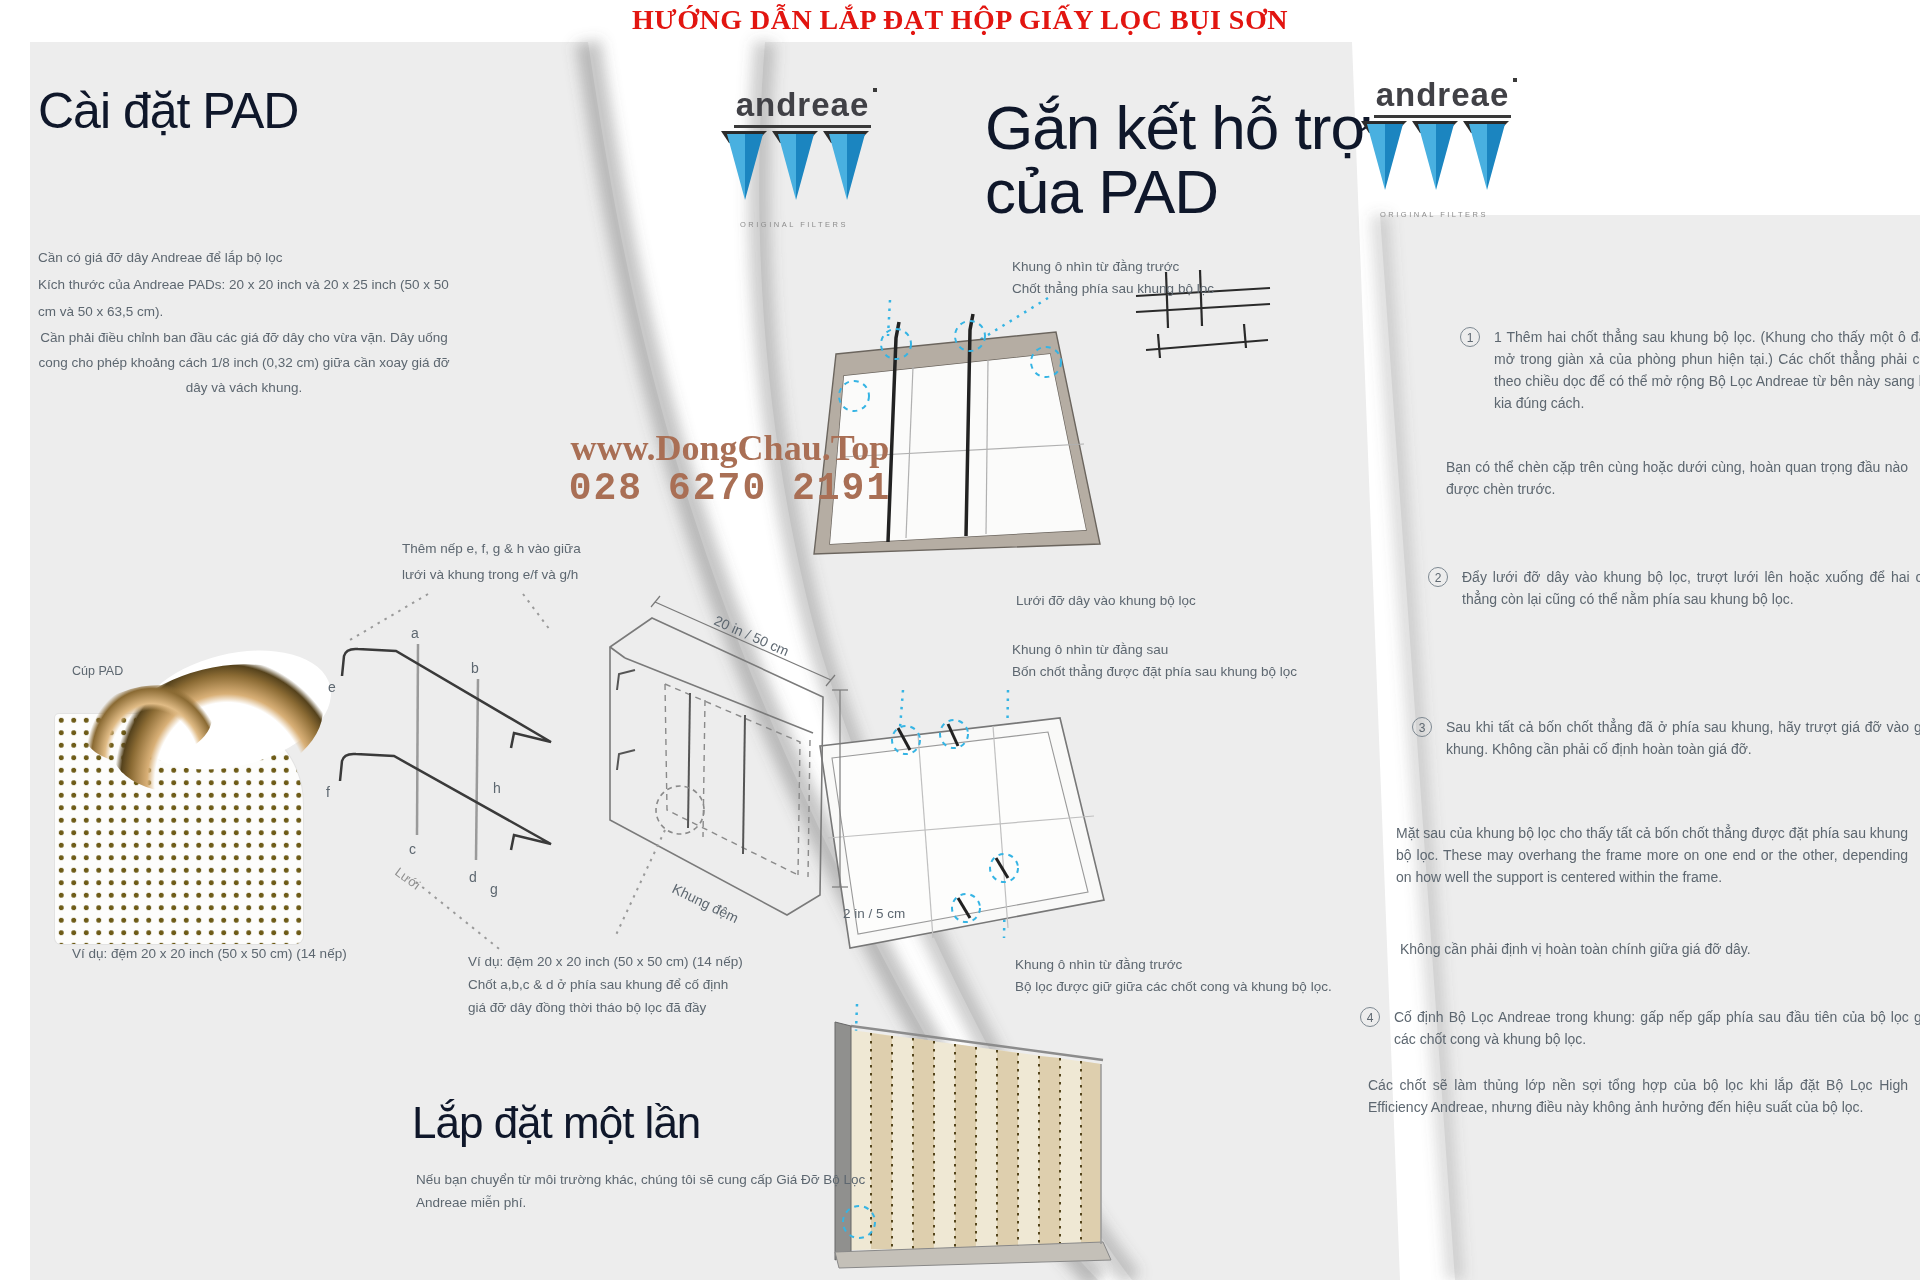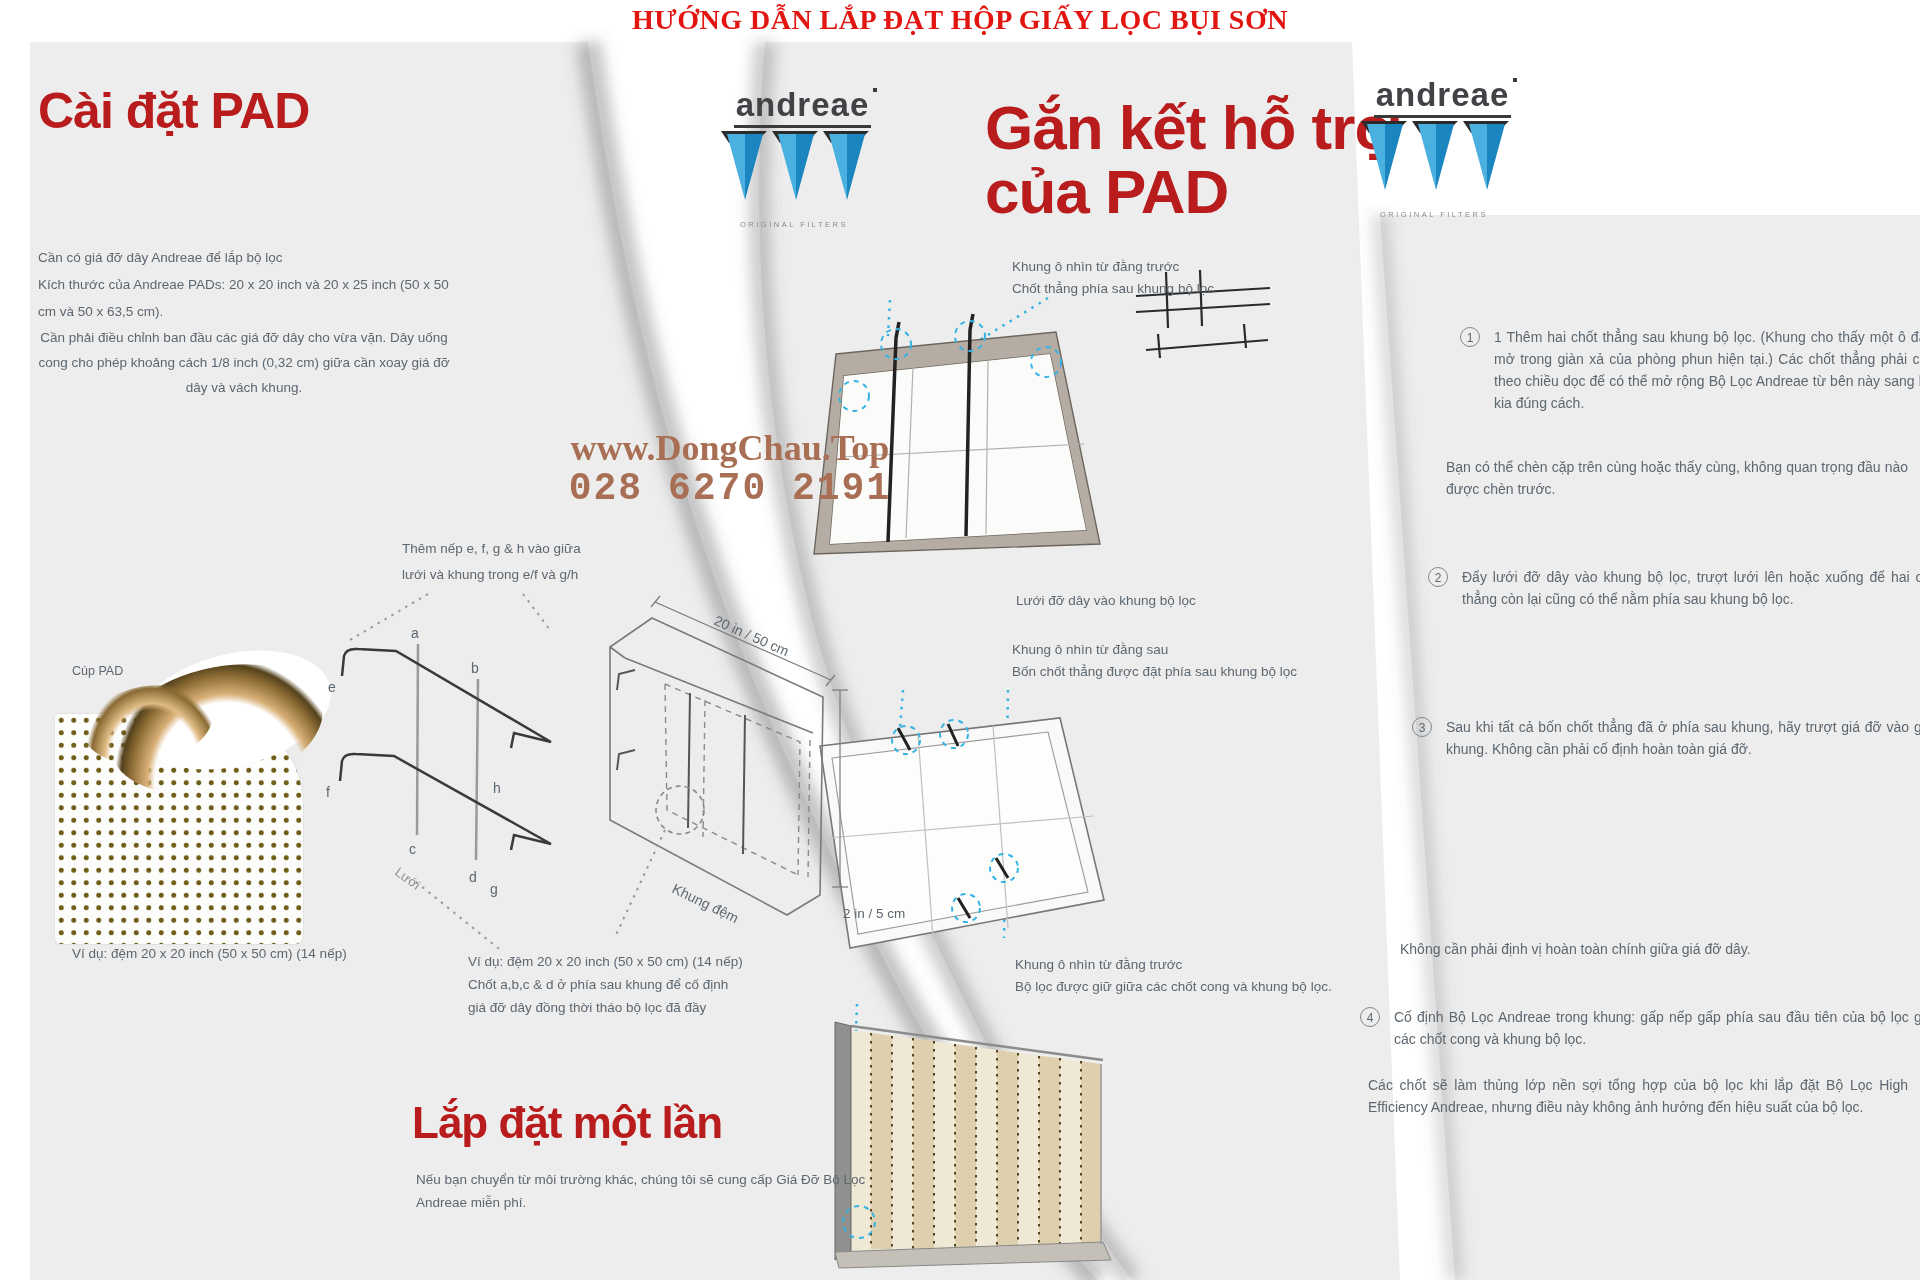--- a/index.html
+++ b/index.html
@@ -3,21 +3,21 @@
 <meta charset="utf-8">
 <style>
   html,body{margin:0;padding:0;background:#fff;}
   .page{position:relative;width:1920px;height:1280px;background:#ffffff;overflow:hidden;
         font-family:"Liberation Sans",sans-serif;color:#5d6770;}
   .abs{position:absolute;}
   
   .doc-title{left:0;top:4px;width:100%;text-align:center;
     font-family:"Liberation Serif",serif;font-weight:bold;font-size:28px;color:#e21510;letter-spacing:.5px;}
   
-  .h-blue{color:#b91c1c;font-weight:700;letter-spacing:-1px;}
+  .h-blue{color:#0f172a;font-weight:400;letter-spacing:-1px;}
   .lp-heading{left:38px;top:82px;font-size:50px;}
   .rp-heading{left:985px;top:96px;font-size:62px;line-height:64px;}
   .once-heading{left:412px;top:1098px;font-size:44px;}
   
   .txt{font-size:13.5px;line-height:27px;color:#5d6770;}
   .txt-sm{font-size:13.5px;line-height:22px;color:#5d6770;}
   .lp-intro{left:38px;top:208px;width:412px;margin-top:36px;}
   .lp-para2{left:38px;top:325px;width:412px;line-height:25px;text-align:center;}
   .wire-note{left:402px;top:536px;line-height:26px;}
   .pad-label{left:72px;top:658px;font-size:12.5px;}
@@ -352,31 +352,32 @@
     <polygon points="30,22 46,26 46,252 30,260" fill="#90908e" stroke="#666" stroke-width="1"></polygon>
     <polygon points="30,252 298,242 306,260 34,268" fill="#c4c0b8" stroke="#888" stroke-width="1"></polygon>
     <path d="M296,64 L296,244" stroke="#999" stroke-width="1.5"></path>
     <circle cx="54" cy="222" r="16" stroke="#35b4e4" stroke-width="2" stroke-dasharray="5 5" fill="none"></circle>
   </svg>
 
   <div class="abs rcol step step1">
     <span class="circ">1</span>
     <span>1 Thêm hai chốt thẳng sau khung bộ lọc. (Khung cho thấy một ô đang mở trong giàn xả của phòng phun hiện tại.) Các chốt thẳng phải chạy theo chiều dọc để có thể mở rộng Bộ Lọc Andreae từ bên này sang bên kia đúng cách.</span>
   </div>
-  <div class="abs rcol note1">Bạn có thể chèn cặp trên cùng hoặc thấy cùng, không quan trọng đầu nào được chèn trước.</div>
+  <div class="abs rcol note1">Bạn có thể chèn cặp trên cùng hoặc dưới cùng, hoàn quan trọng đầu nào được chèn trước.</div>
 
   <div class="abs rcol step step2">
     <span class="circ">2</span>
     <span>Đẩy lưới đỡ dây vào khung bộ lọc, trượt lưới lên hoặc xuống để hai chốt thẳng còn lại cũng có thể nằm phía sau khung bộ lọc.</span>
   </div>
 
   <div class="abs rcol step step3">
     <span class="circ">3</span>
     <span>Sau khi tất cả bốn chốt thẳng đã ở phía sau khung, hãy trượt giá đỡ vào giữa khung. Không cần phải cố định hoàn toàn giá đỡ.</span>
   </div>
+  <div class="abs rcol note2">Mặt sau của khung bộ lọc cho thấy tất cả bốn chốt thẳng được đặt phía sau khung bộ lọc. These may overhang the frame more on one end or the other, depending on how well the support is centered within the frame.</div>
   <div class="abs rcol note3">Không cần phải định vị hoàn toàn chính giữa giá đỡ dây.</div>
 
   <div class="abs rcol step step4">
     <span class="circ">4</span>
     <span>Cố định Bộ Lọc Andreae trong khung: gấp nếp gấp phía sau đầu tiên của bộ lọc giữa các chốt cong và khung bộ lọc.</span>
   </div>
   <div class="abs rcol note4">Các chốt sẽ làm thủng lớp nền sợi tổng hợp của bộ lọc khi lắp đặt Bộ Lọc High Efficiency Andreae, nhưng điều này không ảnh hưởng đến hiệu suất của bộ lọc.</div>
 
 </div>
 

